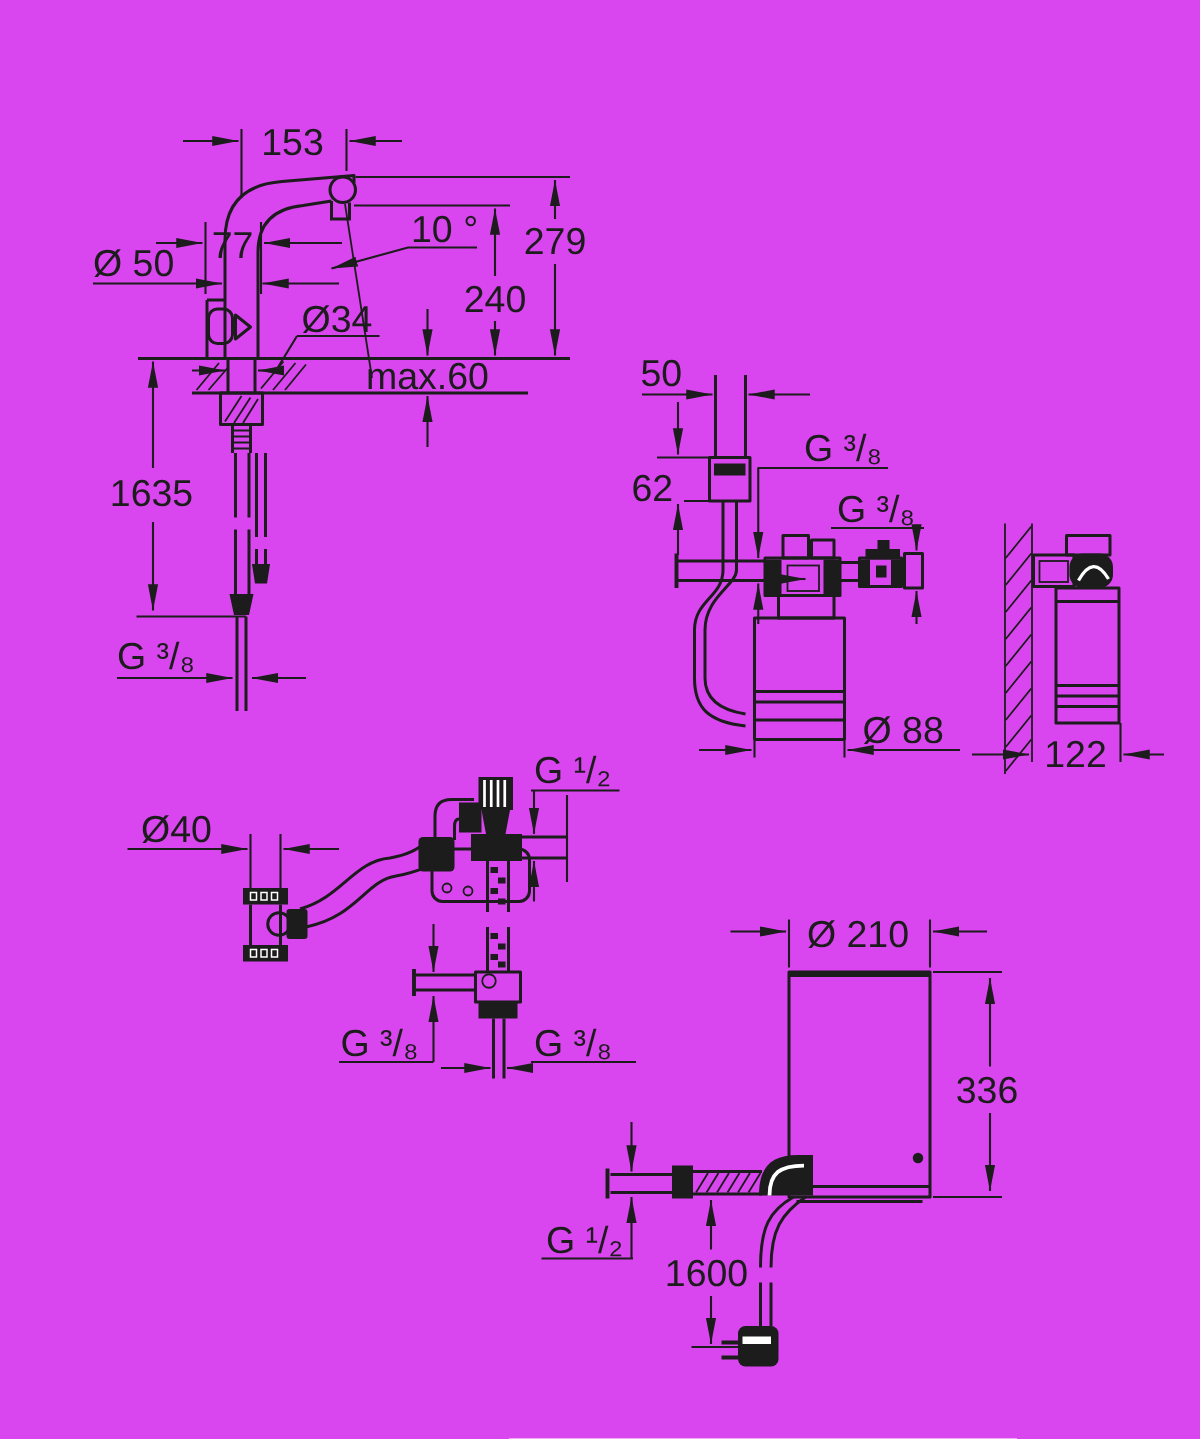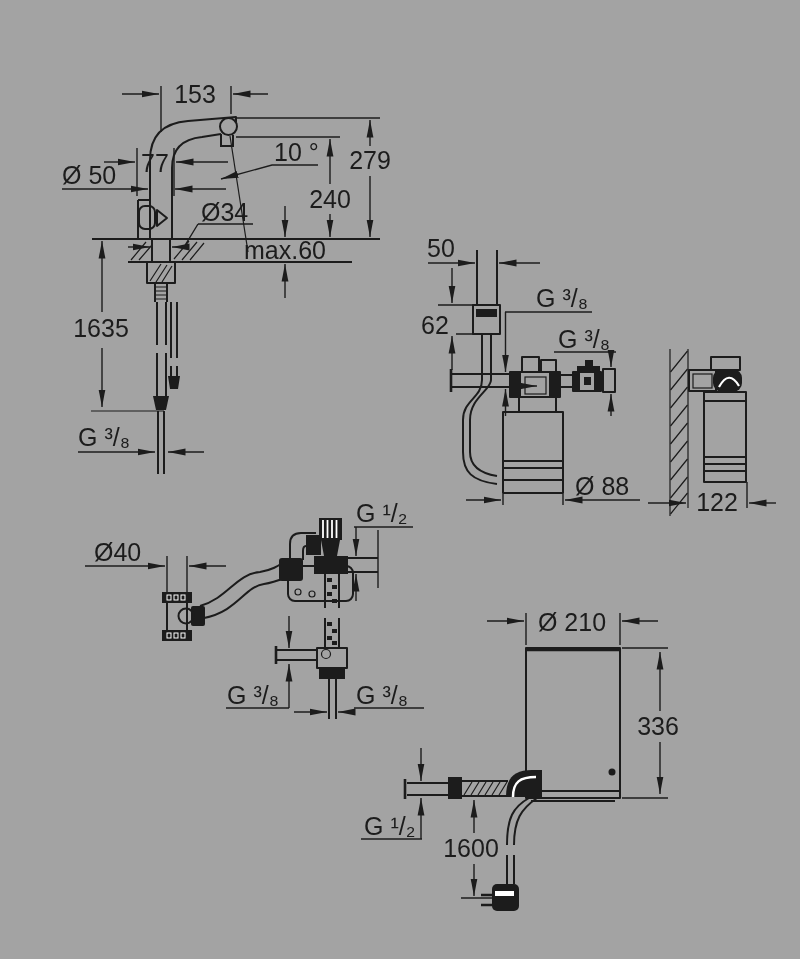--- a/index.html
+++ b/index.html
@@ -1,16 +1,16 @@
 <!DOCTYPE html>
 <html><head>
 <meta charset="utf-8">
 <style>
   html,body{margin:0;padding:0;background:#ffffff;}
-  .stage{position:relative;width:800px;height:959px;background:#a3a3a3;overflow:hidden;}
+  .stage{position:relative;width:800px;height:959px;background:#d946ef;overflow:hidden;}
   svg{display:block}
   .t{font-family:"Liberation Sans","DejaVu Sans",sans-serif;font-size:25px;fill:#1c1c1c;}
   .tm{text-anchor:middle;}
   .o{fill:none;stroke:#1c1c1c;stroke-width:2;stroke-linejoin:round;stroke-linecap:butt;}
   .o1{fill:none;stroke:#1c1c1c;stroke-width:1.2;}
   .o3{fill:none;stroke:#1c1c1c;stroke-width:2.6;}
   .d{fill:none;stroke:#1c1c1c;stroke-width:1.4;}
   .f{fill:#1c1c1c;stroke:none;}
   .wl{fill:none;stroke:#ffffff;}
 </style>

